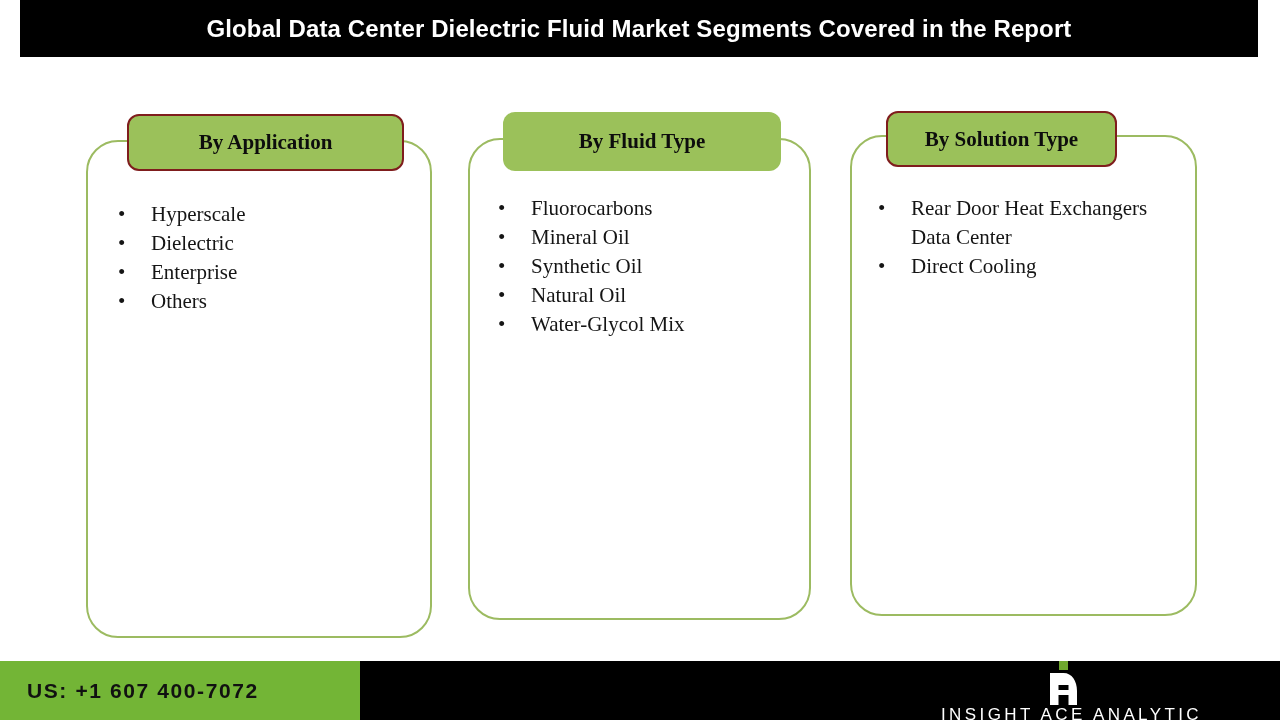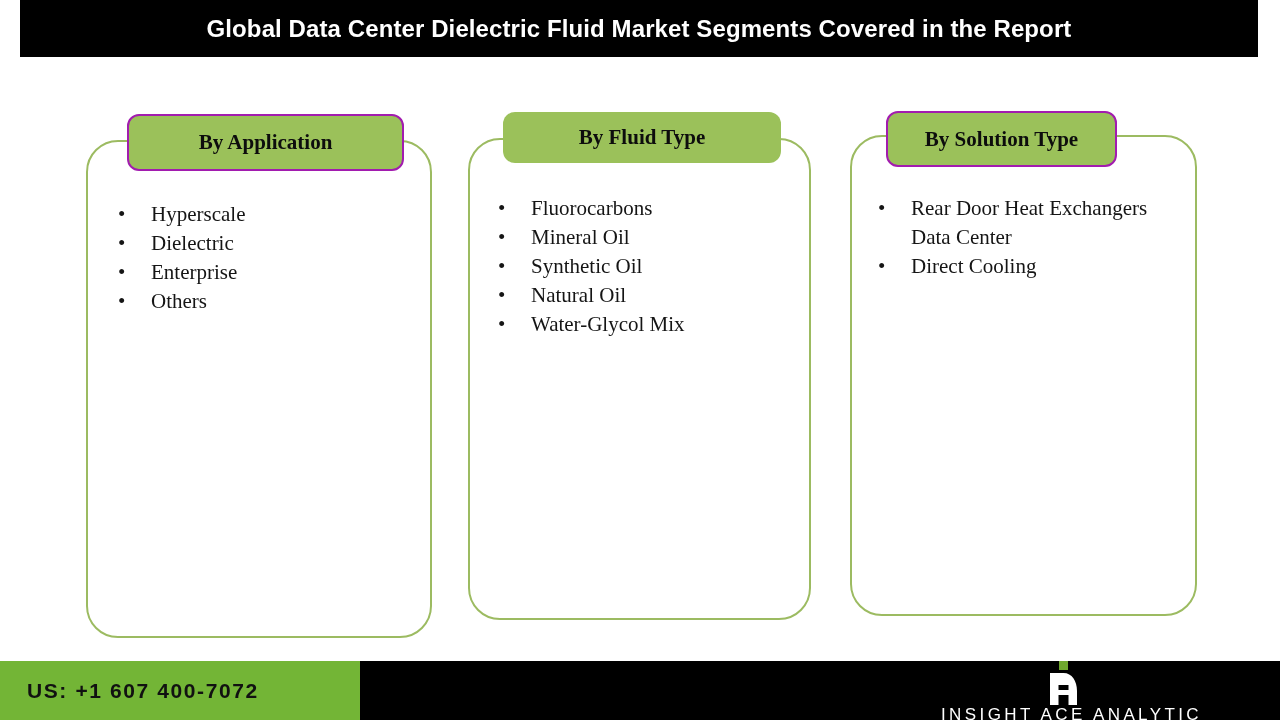--- a/index.html
+++ b/index.html
@@ -51,21 +51,21 @@
   .card-pill {
     position: absolute;
     background: #9BC15A;
     border-radius: 12px;
     display: flex;
     align-items: center;
     justify-content: center;
     box-sizing: border-box;
   }
   .card-pill.bordered {
-    border: 2px solid #a21caf;
+    border: 2px solid #7f1d1d;
   }
   .card-pill-label {
     font-family: "Liberation Serif", serif;
     font-weight: bold;
     font-size: 21px;
     color: #0d0d0d;
     white-space: nowrap;
   }
   .card-list {
     position: absolute;
@@ -94,21 +94,21 @@
     flex: 1 1 auto;
   }
 
   
   #card-application .card-body { left: 86px;  top: 140px; width: 346px; height: 498px; }
   #card-application .card-pill { left: 127px; top: 114px; width: 277px; height: 57px; }
   #card-application .card-list { left: 118px; top: 200px; width: 300px; }
 
   
   #card-fluid .card-body { left: 468px; top: 138px; width: 343px; height: 482px; }
-  #card-fluid .card-pill { left: 503px; top: 112px; width: 278px; height: 51px; }
+  #card-fluid .card-pill { left: 503px; top: 112px; width: 278px; height: 59px; }
   #card-fluid .card-list { left: 498px; top: 194px; width: 300px; }
 
   
   #card-solution .card-body { left: 850px; top: 135px; width: 347px; height: 481px; }
   #card-solution .card-pill { left: 886px; top: 111px; width: 231px; height: 56px; }
   #card-solution .card-list { left: 878px; top: 194px; width: 300px; }
 
   
   #footer-black {
     position: absolute;

